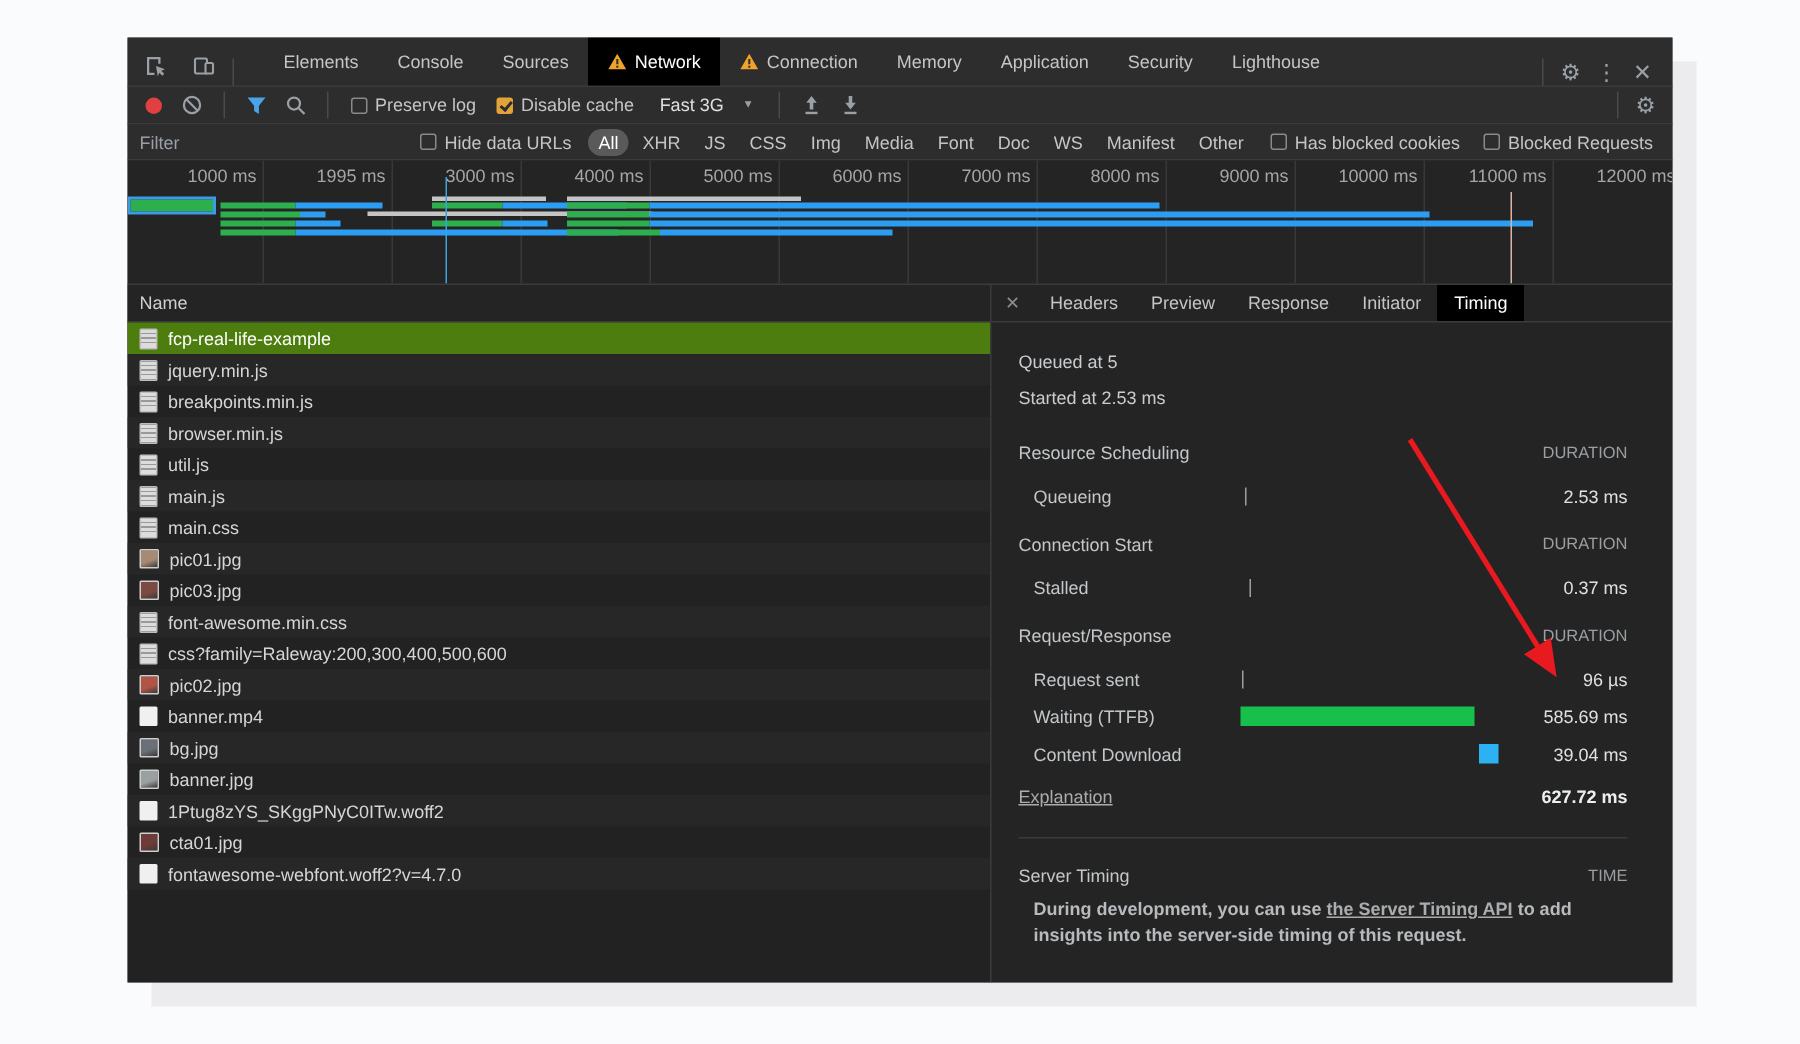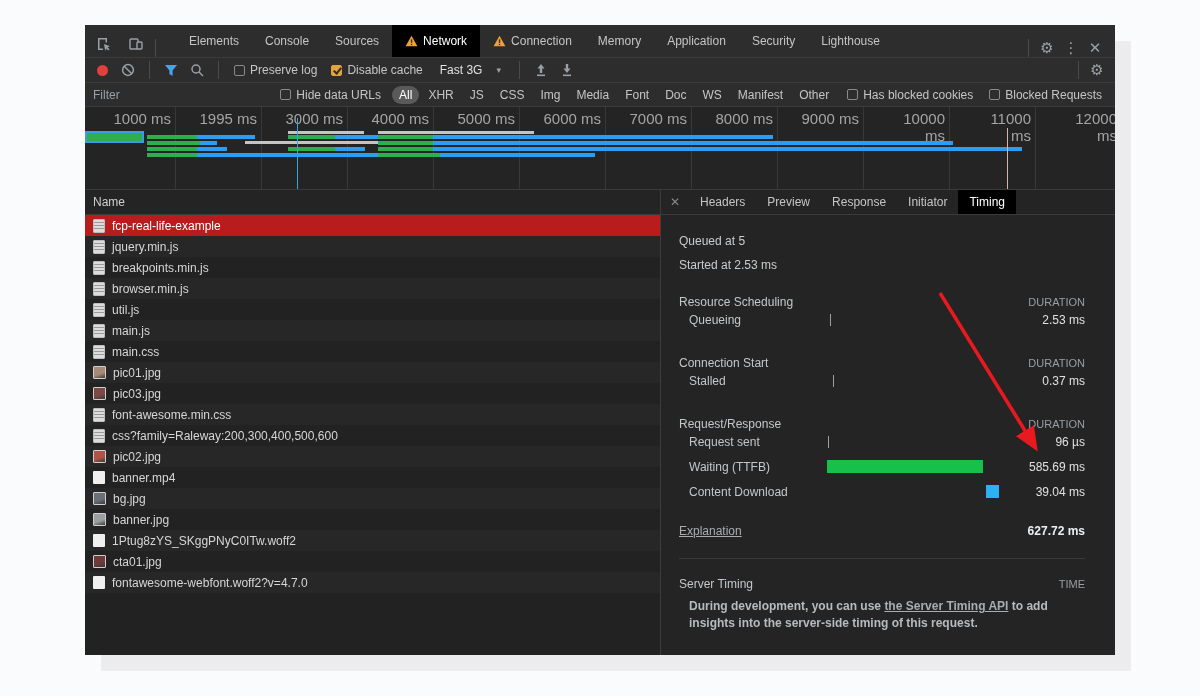--- a/index.html
+++ b/index.html
@@ -49,35 +49,35 @@
   .filter-input::placeholder { color:#9aa0a6; }
   .pills { display:flex; align-items:center; gap:2px; }
   .pill { padding:2px 7px; border-radius:9px; color:#c5c5c5; cursor:pointer; white-space:nowrap; }
   .pill.active { background:#5a5a5a; color:#fff; }
 
   
   .overview { position:relative; height:83px; border-bottom:1px solid #3b3b3b;
               background:#242424; overflow:hidden; cursor:pointer; }
   .gridline { position:absolute; top:0; bottom:0; width:1px; background:#383838; }
   .ticklabel { position:absolute; top:3px; width:60px; text-align:right; color:#a5a5a5;
-               font-size:15px; }
+               font-size:12px; }
   .ovbar { position:absolute; display:flex; }
   .ovbar .seg { height:100%; }
   .ovbar.selected { outline:2px solid #3c9be8; }
   .eventline { position:absolute; width:1px; }
 
   
   .split { display:flex; height:465px; }
   .listpane { width:575px; flex:none; display:flex; flex-direction:column; background:#222; }
   .list-header { height:25px; flex:none; display:flex; align-items:center; padding-left:8px;
                  color:#cfcfcf; border-bottom:1px solid #3b3b3b; background:#242424; cursor:pointer; }
   .nrow { height:21px; flex:none; display:flex; align-items:center; gap:7px; padding-left:8px;
           color:#d6d6d6; cursor:pointer; }
   .nrow:nth-child(even) { background:#272727; }
-  .nrow.selected { background:#b91c1c; color:#fff; }
+  .nrow.selected { background:#4d7c0f; color:#fff; }
   .doc-icon { width:12px; height:14px; flex:none; background:
       linear-gradient(#dcdcdc 0 2px, #9a9a9a 2px 3px, #dcdcdc 3px 5px, #9a9a9a 5px 6px,
                       #dcdcdc 6px 8px, #9a9a9a 8px 9px, #dcdcdc 9px 100%);
       border:1px solid #bdbdbd; border-radius:1px; }
   .img-icon { width:13px; height:13px; flex:none; border-radius:1px; border:1px solid #cfcfcf; }
   .blank-icon { width:12px; height:13px; flex:none; background:#f0f0f0; border-radius:1px; }
 
   .detailpane { flex:1; border-left:1px solid #3b3b3b; background:#242424; display:flex;
                 flex-direction:column; overflow:hidden; }
   .dtabs { height:25px; flex:none; display:flex; align-items:stretch; border-bottom:1px solid #3b3b3b; }
@@ -85,21 +85,21 @@
   .dtab.active { background:#000; color:#fff; }
   .dclose { width:28px; display:flex; align-items:center; justify-content:center; color:#8a8a8a;
             cursor:pointer; font-family:"DejaVu Sans",sans-serif; font-size:12px; }
 
   
   .timing { padding:14px 30px 0 18px; color:#c9cdd0; }
   .tline { line-height:24px; }
   .sec-header { display:flex; margin-top:13px; height:23px; align-items:center; }
   .sec-title { flex:1; color:#c3c7ca; }
   .sec-col { color:#9a9fa4; font-size:11px; }
-  .trow { display:flex; align-items:flex-start; height:25px; }
+  .trow { display:flex; align-items:flex-end; height:25px; }
   .trow .lbl { flex:0 0 148px; padding-left:10px; color:#c3c7ca; }
   .trow .track { flex:1; position:relative; height:14px; margin-right:10px; }
   .trow .val { flex:0 0 72px; text-align:right; color:#e0e0e0; }
   .tick { position:absolute; top:1px; width:1px; height:12px; background:#9a9fa4; }
   .tbar { position:absolute; top:0; height:13px; }
   .exp-row { display:flex; margin-top:9px; height:24px; align-items:center; }
   .linky { color:#a9adb0; text-decoration:underline; cursor:pointer; }
   .exp-row .total { margin-left:auto; font-weight:bold; color:#eceff1; }
   .tdivider { height:1px; background:#3a3a3a; margin:15px 0 8px 0; }
   .st-par { padding-left:10px; margin-top:3px; line-height:17px; color:#b7bbbe; width:400px;font-weight:bold; }

